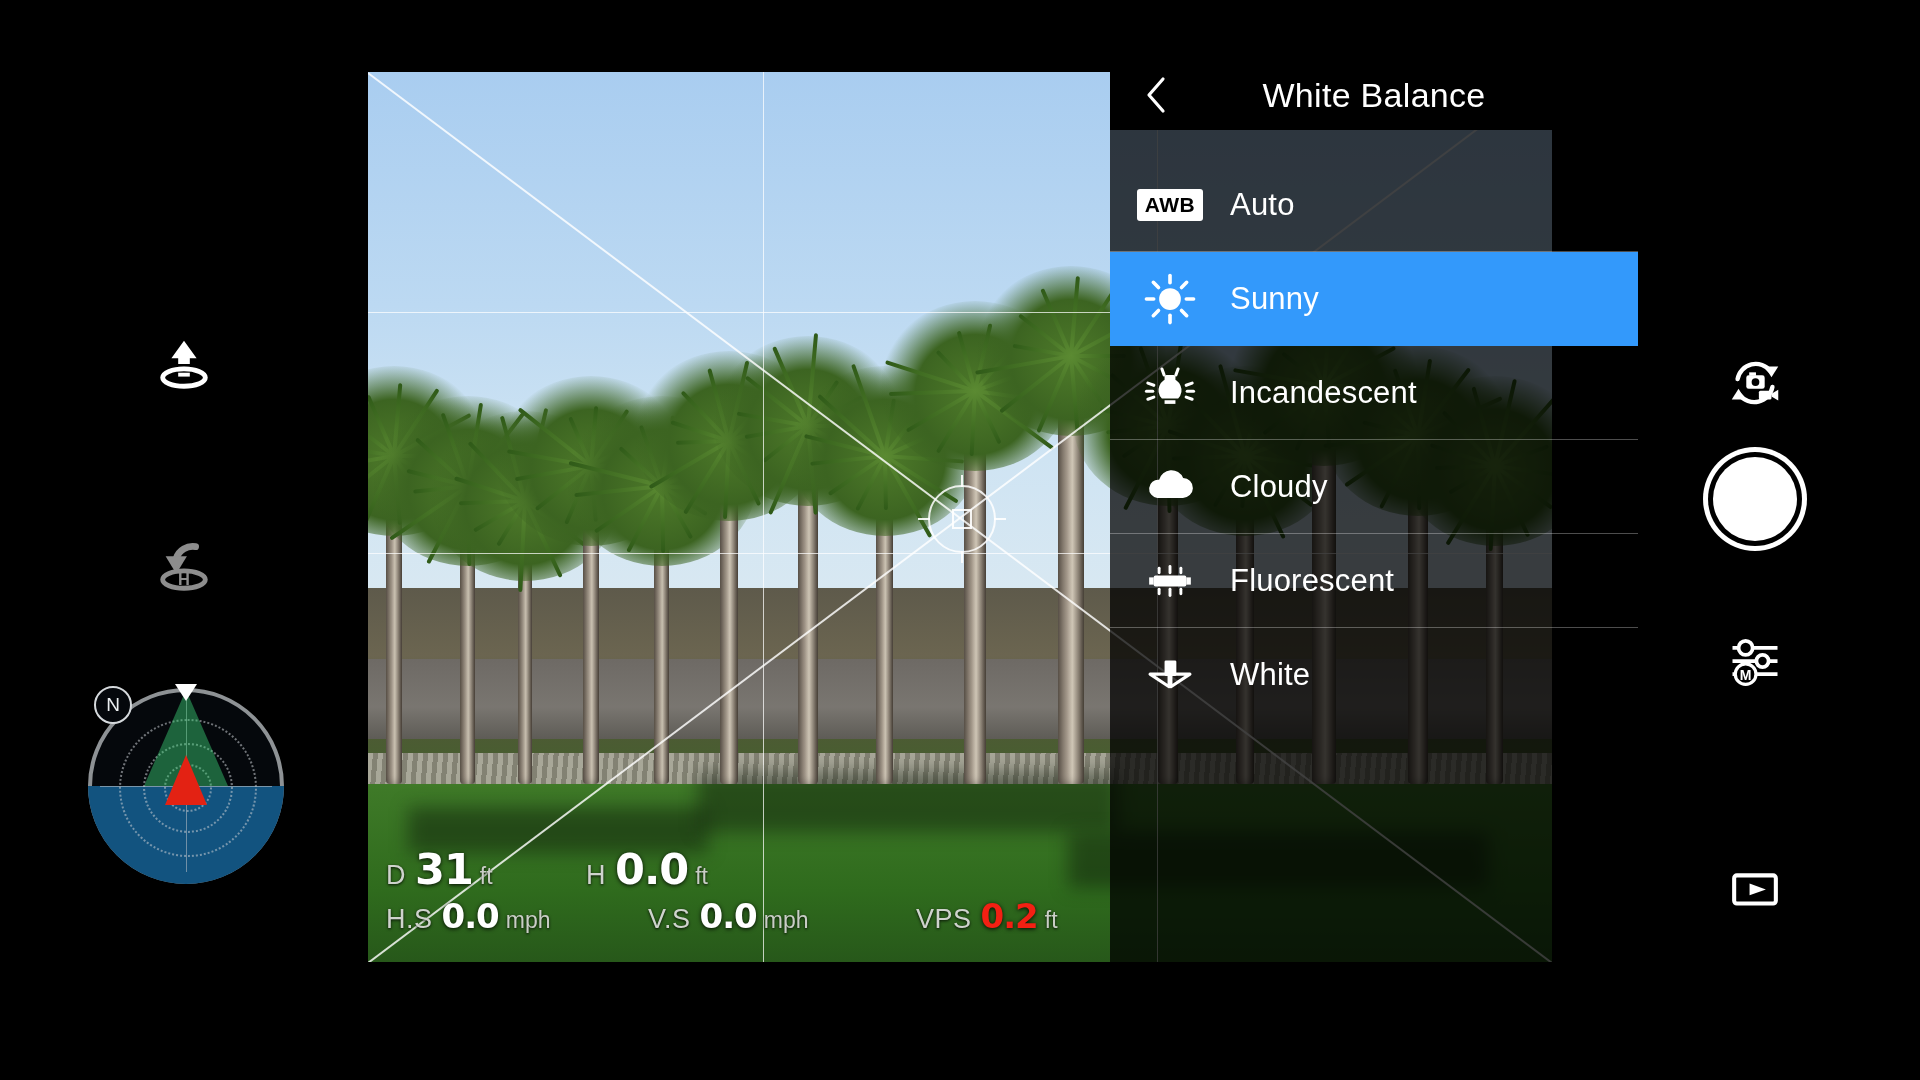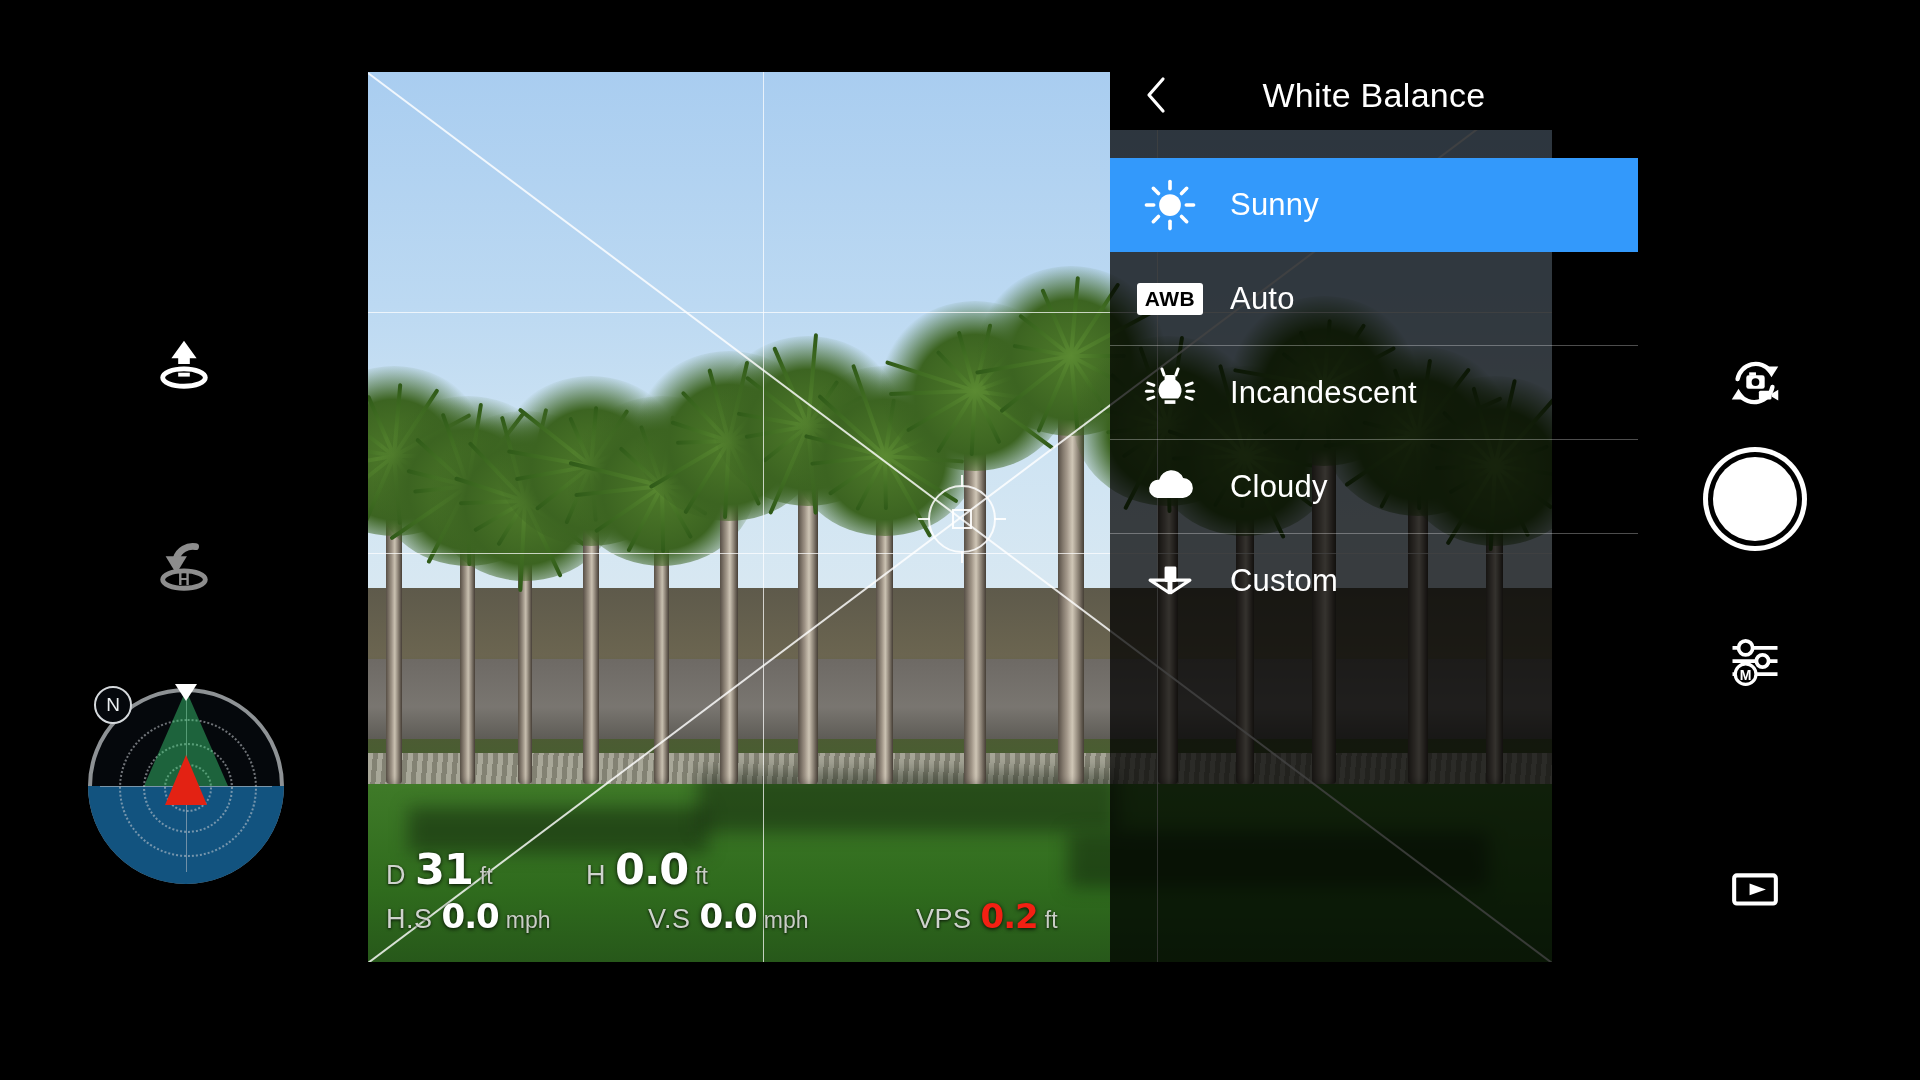--- a/index.html
+++ b/index.html
@@ -405,42 +405,42 @@
   <div class="panel">
     <div class="panel-head">
       <div class="back">
         <svg viewBox="0 0 26 40">
           <polyline points="20,4 6,20 20,36" fill="none" stroke="#fff" stroke-width="3.2" stroke-linecap="round" stroke-linejoin="round"></polyline>
         </svg>
       </div>
       <div class="panel-title">White Balance</div>
     </div>
     <div class="wb-list" id="wb-list">
+        <div class="wb-row">
+          <div class="wb-ic">
+            <span class="awb">AWB</span>
+          </div>
+          <div class="wb-lb">Auto</div>
+          <div class="divider"></div>
+        </div>
         <div class="wb-row sel">
           <div class="wb-ic">
             <svg viewBox="0 0 64 64" width="58" height="58">
               <circle cx="32" cy="32" r="12" fill="#fff"></circle>
               <line x1="50" y1="32" x2="58" y2="32" stroke="#fff" stroke-width="4" stroke-linecap="round"></line>
               <line x1="44.72792206135786" y1="44.72792206135786" x2="50.38477631085024" y2="50.384776310850235" stroke="#fff" stroke-width="4" stroke-linecap="round"></line>
               <line x1="32" y1="50" x2="32" y2="58" stroke="#fff" stroke-width="4" stroke-linecap="round"></line>
               <line x1="19.272077938642145" y1="44.72792206135786" x2="13.615223689149765" y2="50.38477631085024" stroke="#fff" stroke-width="4" stroke-linecap="round"></line>
               <line x1="14" y1="32" x2="6" y2="32" stroke="#fff" stroke-width="4" stroke-linecap="round"></line>
               <line x1="19.27207793864214" y1="19.272077938642145" x2="13.615223689149762" y2="13.615223689149765" stroke="#fff" stroke-width="4" stroke-linecap="round"></line>
               <line x1="31.999999999999996" y1="14" x2="31.999999999999996" y2="6" stroke="#fff" stroke-width="4" stroke-linecap="round"></line>
               <line x1="44.72792206135785" y1="19.27207793864214" x2="50.38477631085023" y2="13.615223689149762" stroke="#fff" stroke-width="4" stroke-linecap="round"></line>
             </svg>
           </div>
           <div class="wb-lb">Sunny</div>
-        </div>
-        <div class="wb-row">
-          <div class="wb-ic">
-            <span class="awb">AWB</span>
-          </div>
-          <div class="wb-lb">Auto</div>
-          <div class="divider"></div>
         </div>
         <div class="wb-row">
           <div class="wb-ic">
             <svg viewBox="0 0 64 64" width="58" height="58">
               <path d="M32 16 a13 13 0 0 1 9 22 h-18 a13 13 0 0 1 9-22 Z" fill="#fff"></path>
               <rect x="26" y="12" width="12" height="8" rx="2" fill="#fff"></rect>
               <rect x="26" y="40" width="12" height="4" fill="#fff"></rect>
               <line x1="14.145840205067742" y1="36.49838272318771" x2="7.5679918595663835" y2="38.89252372646739" stroke="#fff" stroke-width="3.4" stroke-linecap="round"></line>
               <line x1="13" y1="30.000000000000004" x2="6" y2="30.000000000000004" stroke="#fff" stroke-width="3.4" stroke-linecap="round"></line>
               <line x1="14.145840205067739" y1="23.501617276812297" x2="7.56799185956638" y2="21.107476273532615" stroke="#fff" stroke-width="3.4" stroke-linecap="round"></line>
@@ -456,29 +456,46 @@
         </div>
         <div class="wb-row">
           <div class="wb-ic">
             <svg viewBox="0 0 64 64" width="58" height="58">
               <path d="M18 44 h28 a11 11 0 0 0 0.5-22 A14 14 0 0 0 20 24 A10 10 0 0 0 18 44 Z" fill="#fff"></path>
             </svg>
           </div>
           <div class="wb-lb">Cloudy</div>
           <div class="divider"></div>
         </div>
+        <div class="wb-row">
+          <div class="wb-ic">
+            <svg viewBox="0 0 64 64" width="58" height="58">
+              <rect x="14" y="26" width="36" height="12" rx="2" fill="#fff"></rect>
+              <rect x="9" y="28" width="5" height="8" fill="#fff"></rect>
+              <rect x="50" y="28" width="5" height="8" fill="#fff"></rect>
+              <line x1="20" y1="18" x2="20" y2="23" stroke="#fff" stroke-width="3.2" stroke-linecap="round"></line>
+              <line x1="32" y1="16" x2="32" y2="23" stroke="#fff" stroke-width="3.2" stroke-linecap="round"></line>
+              <line x1="44" y1="18" x2="44" y2="23" stroke="#fff" stroke-width="3.2" stroke-linecap="round"></line>
+              <line x1="20" y1="41" x2="20" y2="46" stroke="#fff" stroke-width="3.2" stroke-linecap="round"></line>
+              <line x1="32" y1="41" x2="32" y2="48" stroke="#fff" stroke-width="3.2" stroke-linecap="round"></line>
+              <line x1="44" y1="41" x2="44" y2="46" stroke="#fff" stroke-width="3.2" stroke-linecap="round"></line>
+            </svg>
+          </div>
+          <div class="wb-lb">Fluorescent</div>
+          <div class="divider"></div>
+        </div>
         <div class="wb-row nodiv">
           <div class="wb-ic">
             <svg viewBox="0 0 64 64" width="58" height="58">
               <rect x="26" y="16" width="13" height="17" rx="1.5" fill="#fff"></rect>
               <polygon points="10,31 31,31 31,45" fill="none" stroke="#fff" stroke-width="3.4" stroke-linejoin="round"></polygon>
               <polygon points="54,31 33,31 33,45" fill="none" stroke="#fff" stroke-width="3.4" stroke-linejoin="round"></polygon>
             </svg>
           </div>
-          <div class="wb-lb">Custom</div>
+          <div class="wb-lb">White</div>
         </div>
       </div>
   </div>
 
   <div class="rail-l">
     <div class="railbtn" style="left:138px;top:318px;width:92px;height:92px;">
       <svg viewBox="0 0 64 64" width="62" height="62">
         <ellipse cx="32" cy="46" rx="22" ry="9" fill="none" stroke="#fff" stroke-width="5"></ellipse>
         <polygon points="32,8 45,26 38,26 38,32 26,32 26,26 19,26" fill="#fff"></polygon>
         <rect x="26" y="35" width="12" height="4" fill="#fff"></rect>

